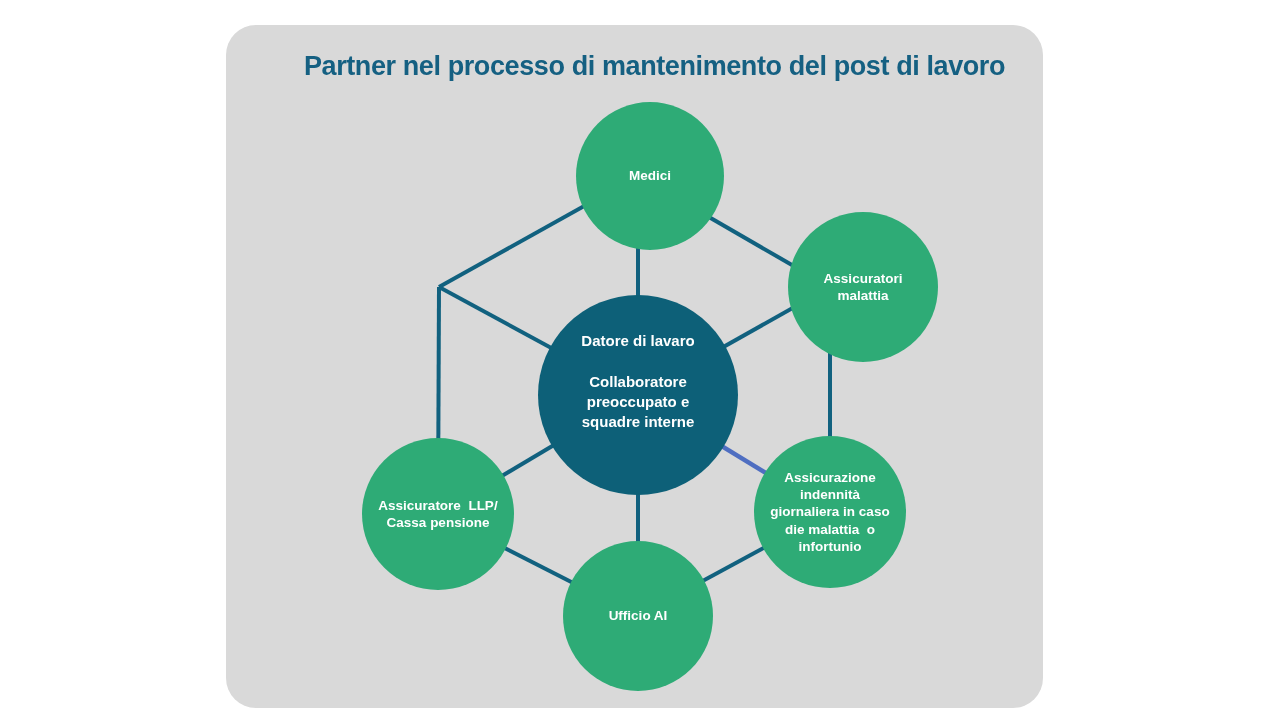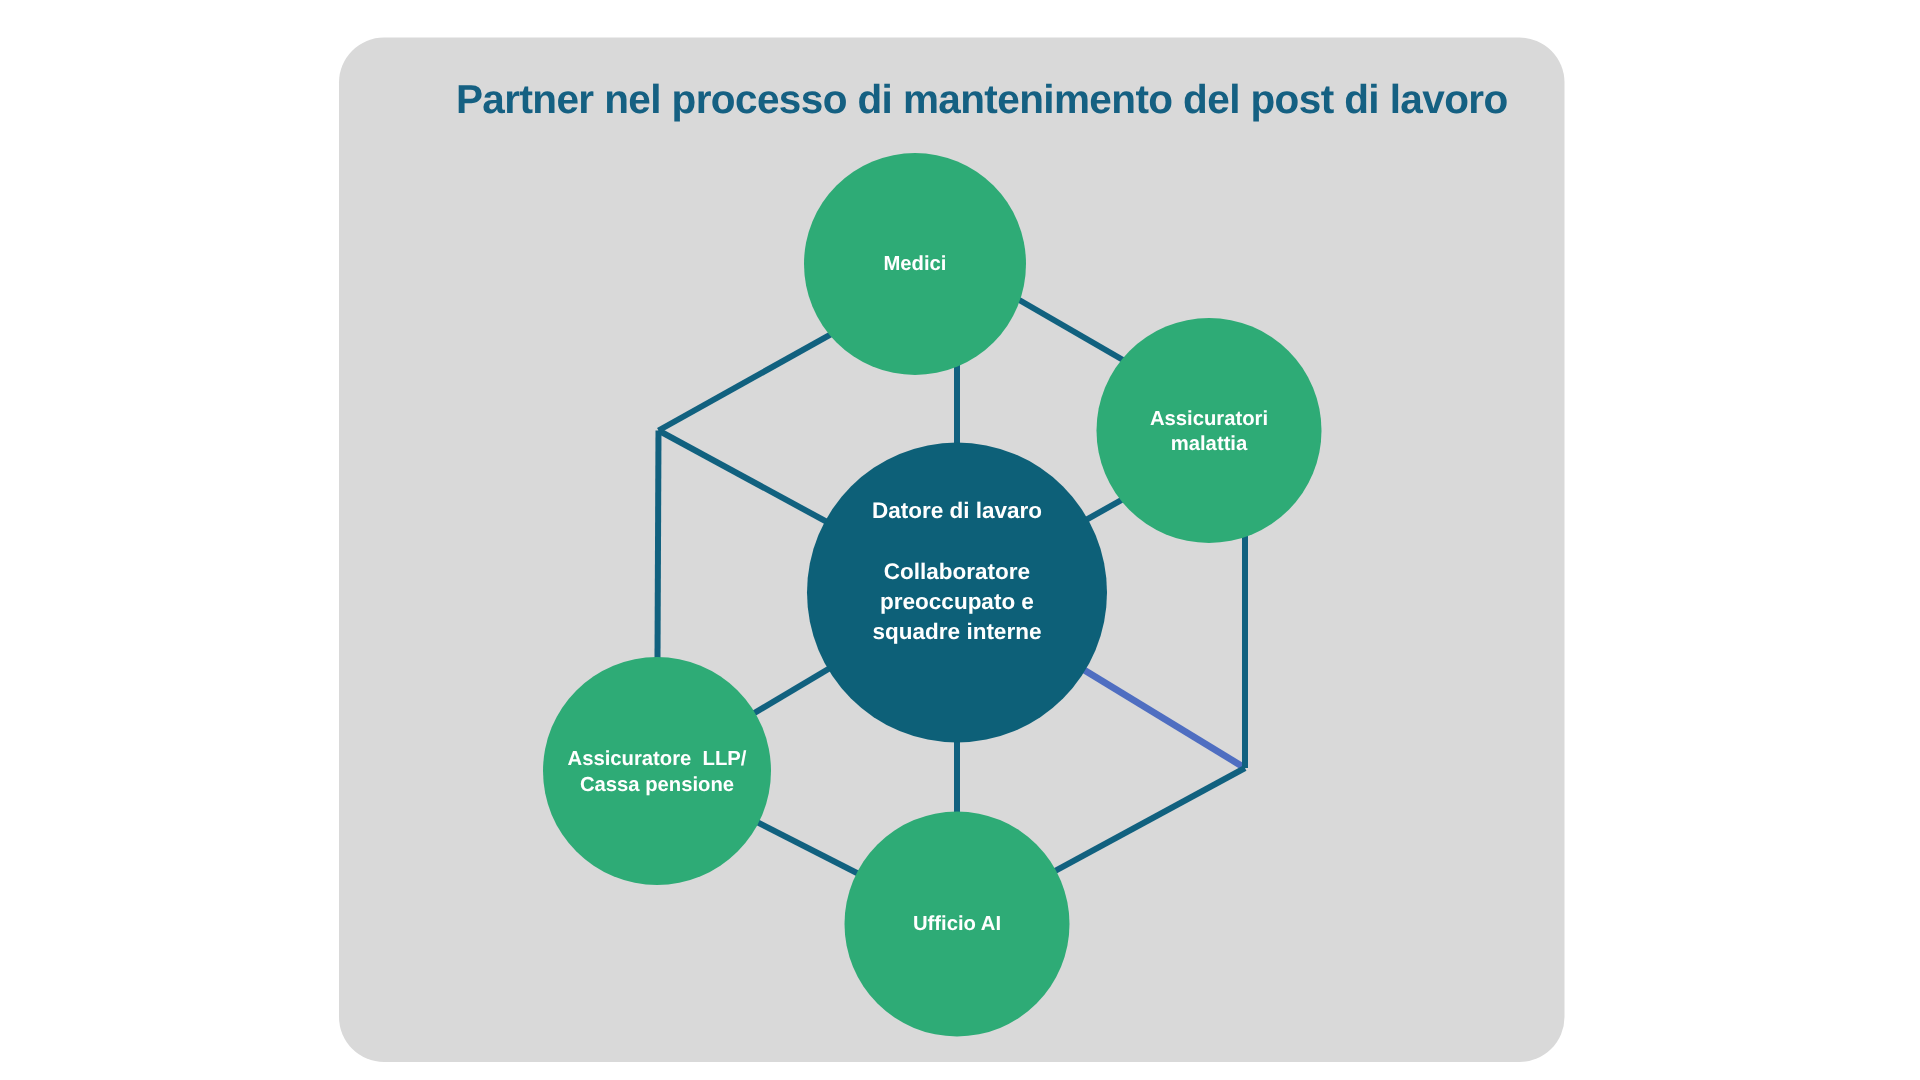--- a/index.html
+++ b/index.html
@@ -72,22 +72,22 @@
   }
   .node-center {
     background: var(--node-center-teal, #0d6078);
     font-size: 15px;
     line-height: 1.35;
     padding-bottom: 0;
   }
   .node-center .node-label { margin-top: -26px; }
 
   .node-center-pos  { left: 538px; top: 295px; width: 200px; height: 200px; }
-  .node-medici      { left: 536px; top: 102px; width: 148px; height: 148px; }
-  .node-malattia    { left: 731px; top: 212px; width: 150px; height: 150px; text-align: center; }
+  .node-medici      { left: 576px; top: 102px; width: 148px; height: 148px; }
+  .node-malattia    { left: 788px; top: 212px; width: 150px; height: 150px; text-align: center; }
   .node-indennita   { left: 754px; top: 436px; width: 152px; height: 152px; }
   .node-ufficio     { left: 563px; top: 541px; width: 150px; height: 150px; }
   .node-llp         { left: 362px; top: 438px; width: 152px; height: 152px; }
   .node-ente        { left: 362px; top: 210px; width: 154px; height: 154px; }
 </style>
 </head>
 <body>
 
 <div class="page">
 
@@ -112,20 +112,27 @@
 
   <div class="node node-satellite node-medici">
     <span class="node-label">Medici</span>
   </div>
 
   <div class="node node-satellite node-malattia">
     <span class="node-label">Assicuratori
 malattia</span>
   </div>
 
+  <div class="node node-satellite node-indennita">
+    <span class="node-label">Assicurazione
+indennità
+giornaliera in caso
+die malattia&nbsp; o
+infortunio</span>
+  </div>
 
   <div class="node node-satellite node-llp">
     <span class="node-label">Assicuratore&nbsp; LLP/
 Cassa pensione</span>
   </div>
 
   <div class="node node-satellite node-ufficio">
     <span class="node-label">Ufficio AI</span>
   </div>
 

